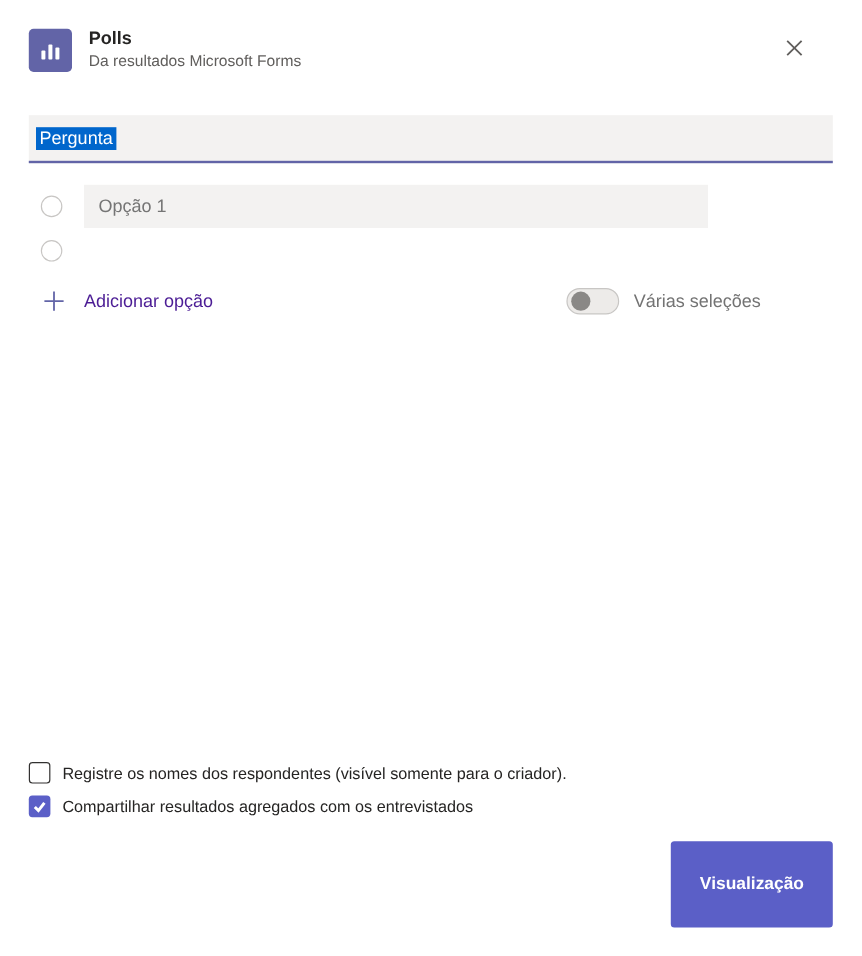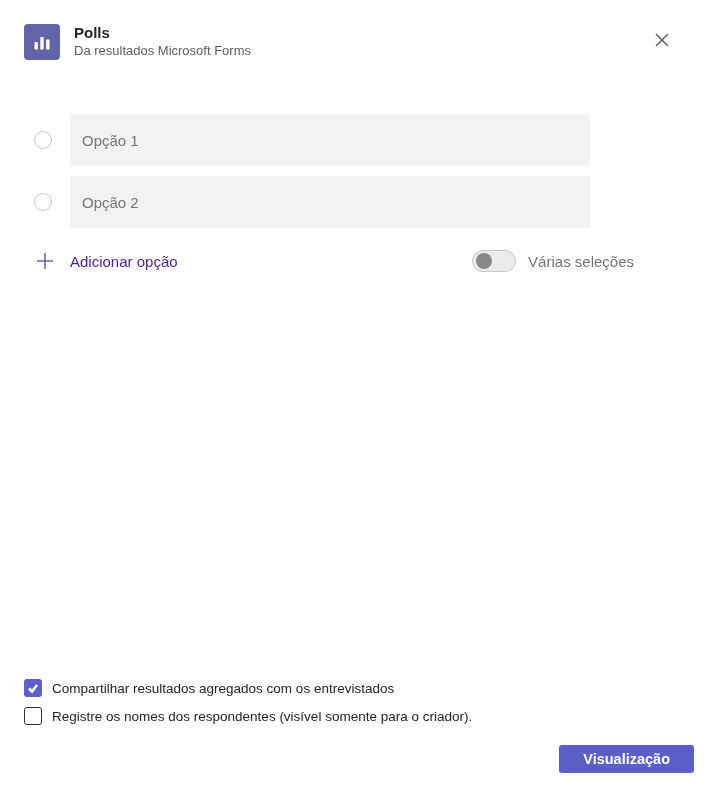--- a/index.html
+++ b/index.html
@@ -100,21 +100,21 @@
       height: 18px;
       border: 1.5px solid #C8C6C4;
       border-radius: 50%;
       flex-shrink: 0;
       margin-left: 10px;
       margin-right: 18px;
     }
     .option-input {
       flex-grow: 1;
       max-width: 520px;
-      height: 52px;
+      height: 36px;
       background: #F3F2F1;
       border: none;
       padding: 0 12px;
       font-size: 15px;
       color: #252423;
       outline: none;
     }
     .controls-row {
       display: flex;
       align-items: center;
@@ -204,21 +204,21 @@
     }
     .footer-buttons {
       display: flex;
       justify-content: flex-end;
       margin-top: 20px;
     }
     .preview-btn {
       background: #5B5FC7;
       color: #ffffff;
       border: none;
-      padding: 6px 24px;
+      padding: 28px 24px;
       font-size: 14.5px;
       font-weight: 600;
       border-radius: 3px;
       cursor: pointer;
     }
   </style>
 </head>
 <body>
 
 <div class="header">
@@ -236,29 +236,31 @@
   <div class="close-btn">
     <svg viewBox="0 0 16 16">
       <line x1="2" y1="2" x2="14" y2="14"></line>
       <line x1="14" y1="2" x2="2" y2="14"></line>
     </svg>
   </div>
 </div>
 
 <div class="content">
 
+  <div class="question-wrap">
+    <span class="question-text-selected">Pergunta</span>
+  </div>
 
   <div class="options-area">
     <div class="option-row">
       <div class="radio-circle"></div>
       <input class="option-input" type="text" placeholder="Opção 1" style="">
     </div>
     <div class="option-row">
       <div class="radio-circle"></div>
-      <input class="option-input" type="text" placeholder="Opção 2" style="">
     </div>
   </div>
 
   <div class="controls-row">
     <div class="add-option">
       <svg class="plus-icon" viewBox="0 0 18 18">
         <line x1="9" y1="1" x2="9" y2="17"></line>
         <line x1="1" y1="9" x2="17" y2="9"></line>
       </svg>
       <span>Adicionar opção</span>
@@ -268,27 +270,27 @@
         <div class="toggle-knob"></div>
       </div>
       <span class="toggle-label">Várias seleções</span>
     </div>
   </div>
 
 </div>
 
 <div class="footer">
   <div class="checkbox-row">
+    <div class="checkbox unchecked"></div>
+    <span class="checkbox-label">Registre os nomes dos respondentes (visível somente para o criador).</span>
+  </div>
+  <div class="checkbox-row">
     <div class="checkbox checked">
       <svg viewBox="0 0 12 12">
         <polyline points="2,6.5 5,9.5 10,3"></polyline>
       </svg>
     </div>
     <span class="checkbox-label">Compartilhar resultados agregados com os entrevistados</span>
   </div>
-  <div class="checkbox-row">
-    <div class="checkbox unchecked"></div>
-    <span class="checkbox-label">Registre os nomes dos respondentes (visível somente para o criador).</span>
-  </div>
   <div class="footer-buttons">
     <button class="preview-btn">Visualização</button>
   </div>
 </div>
 
 </body></html>

